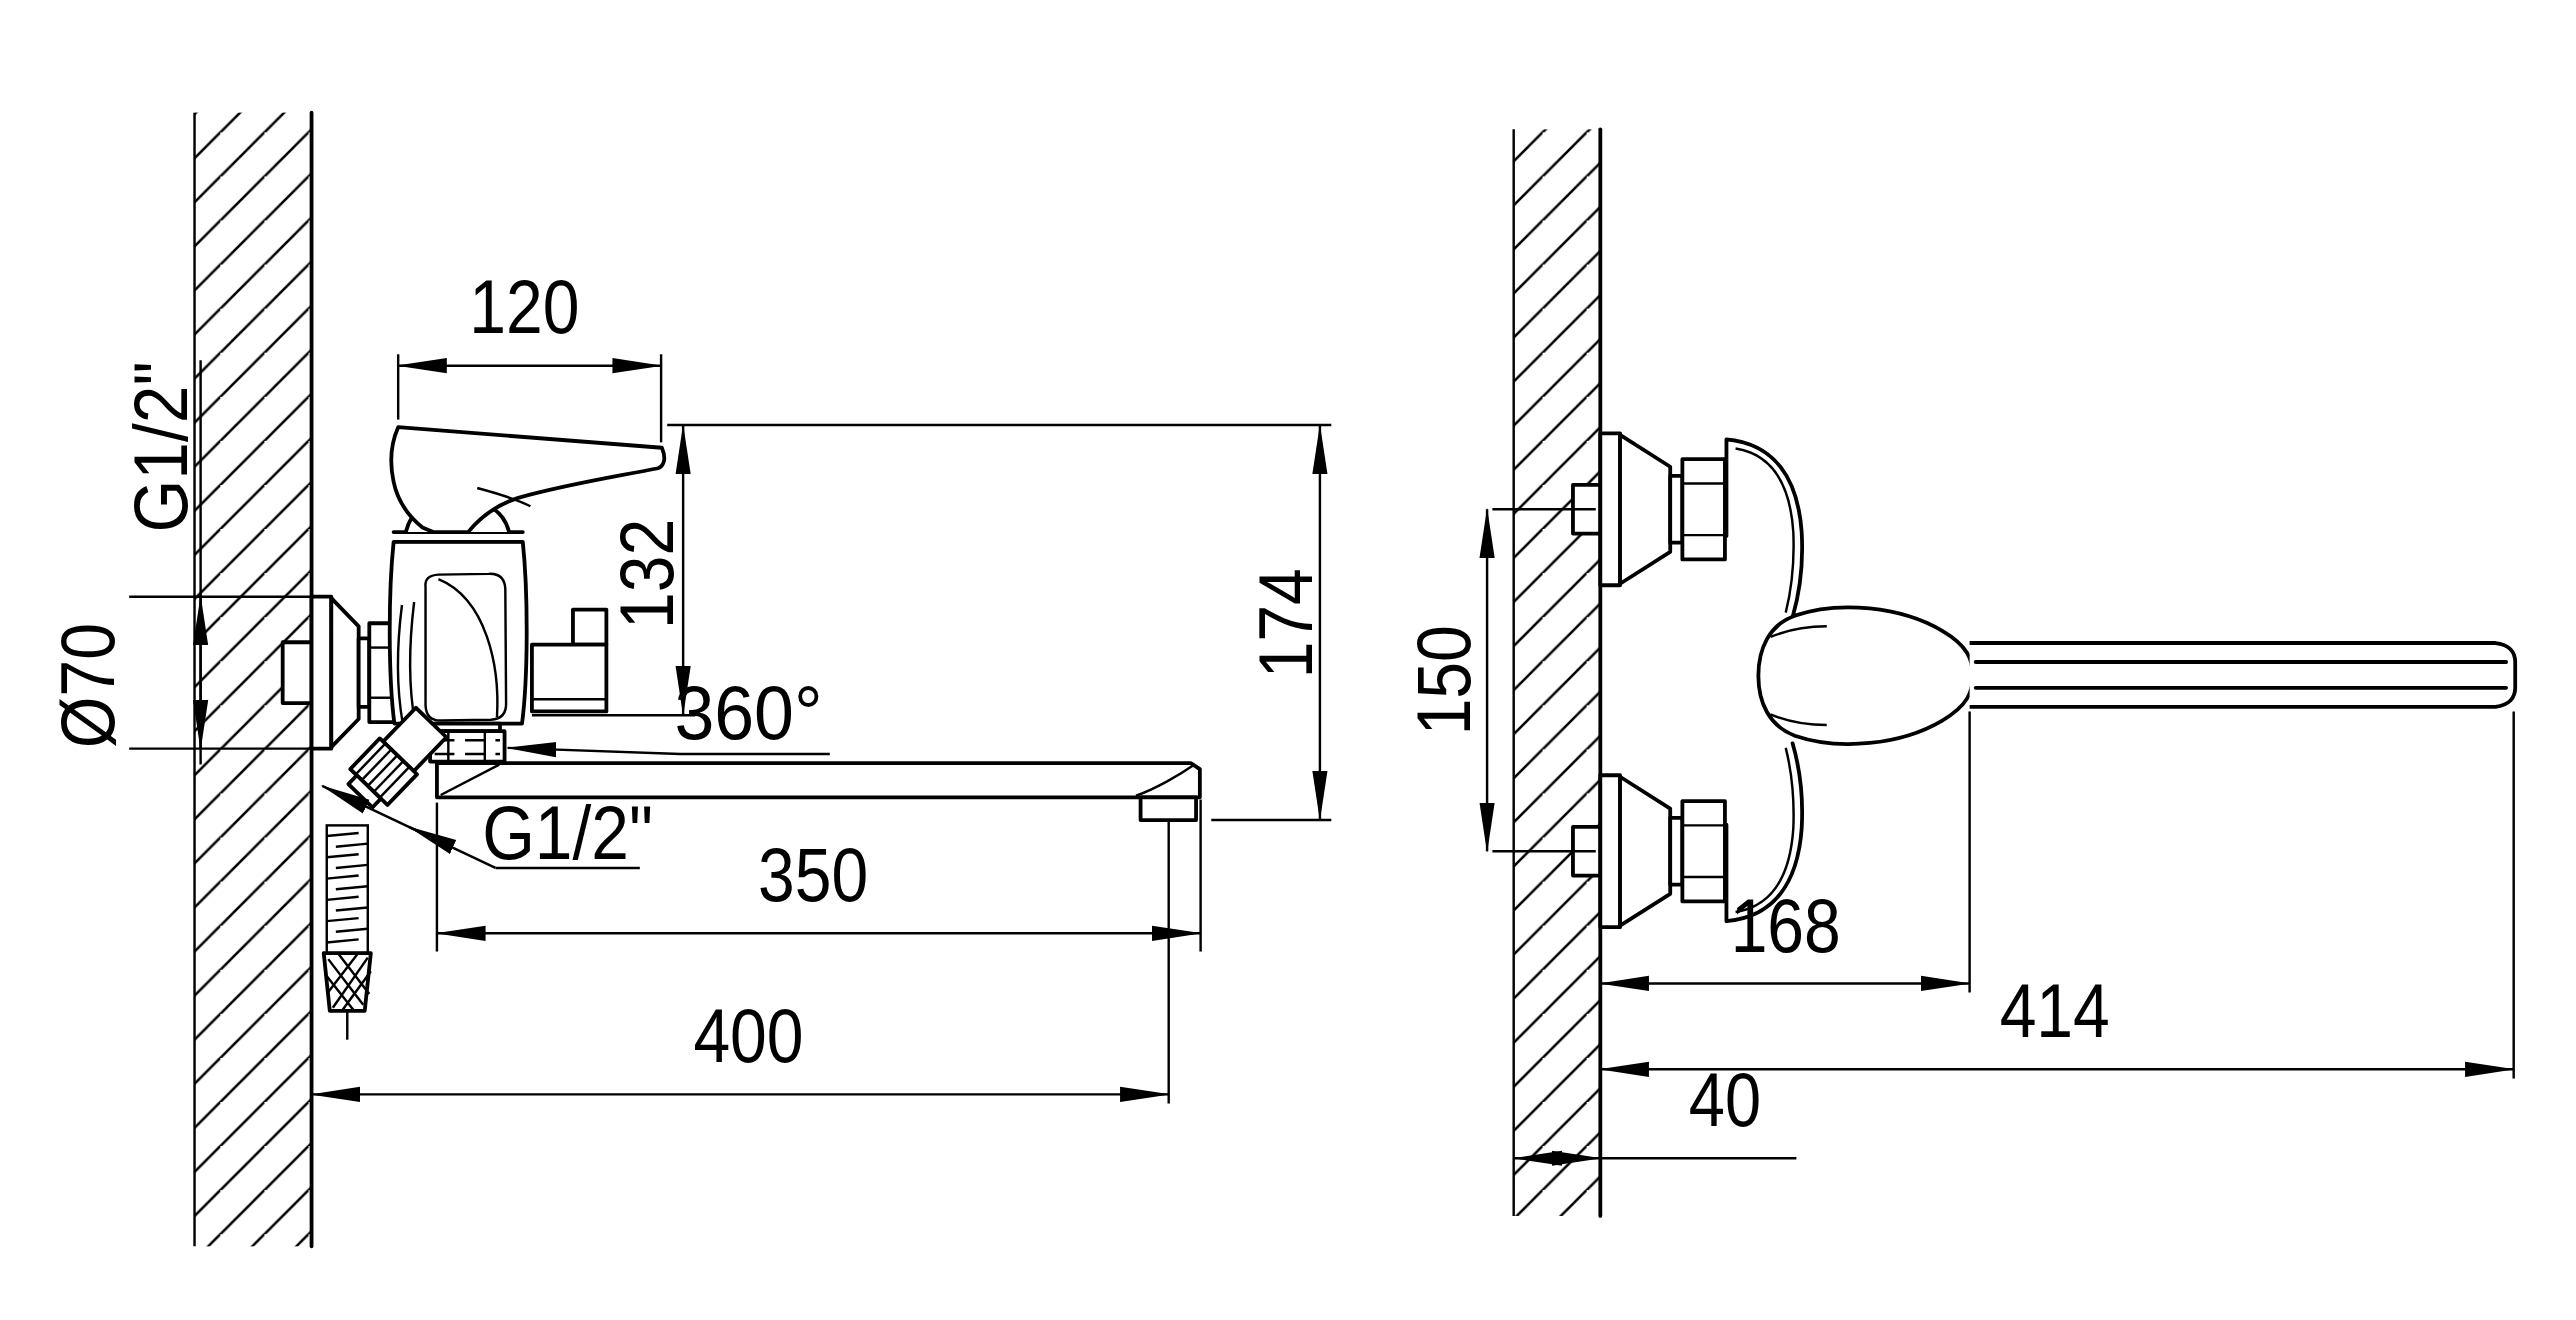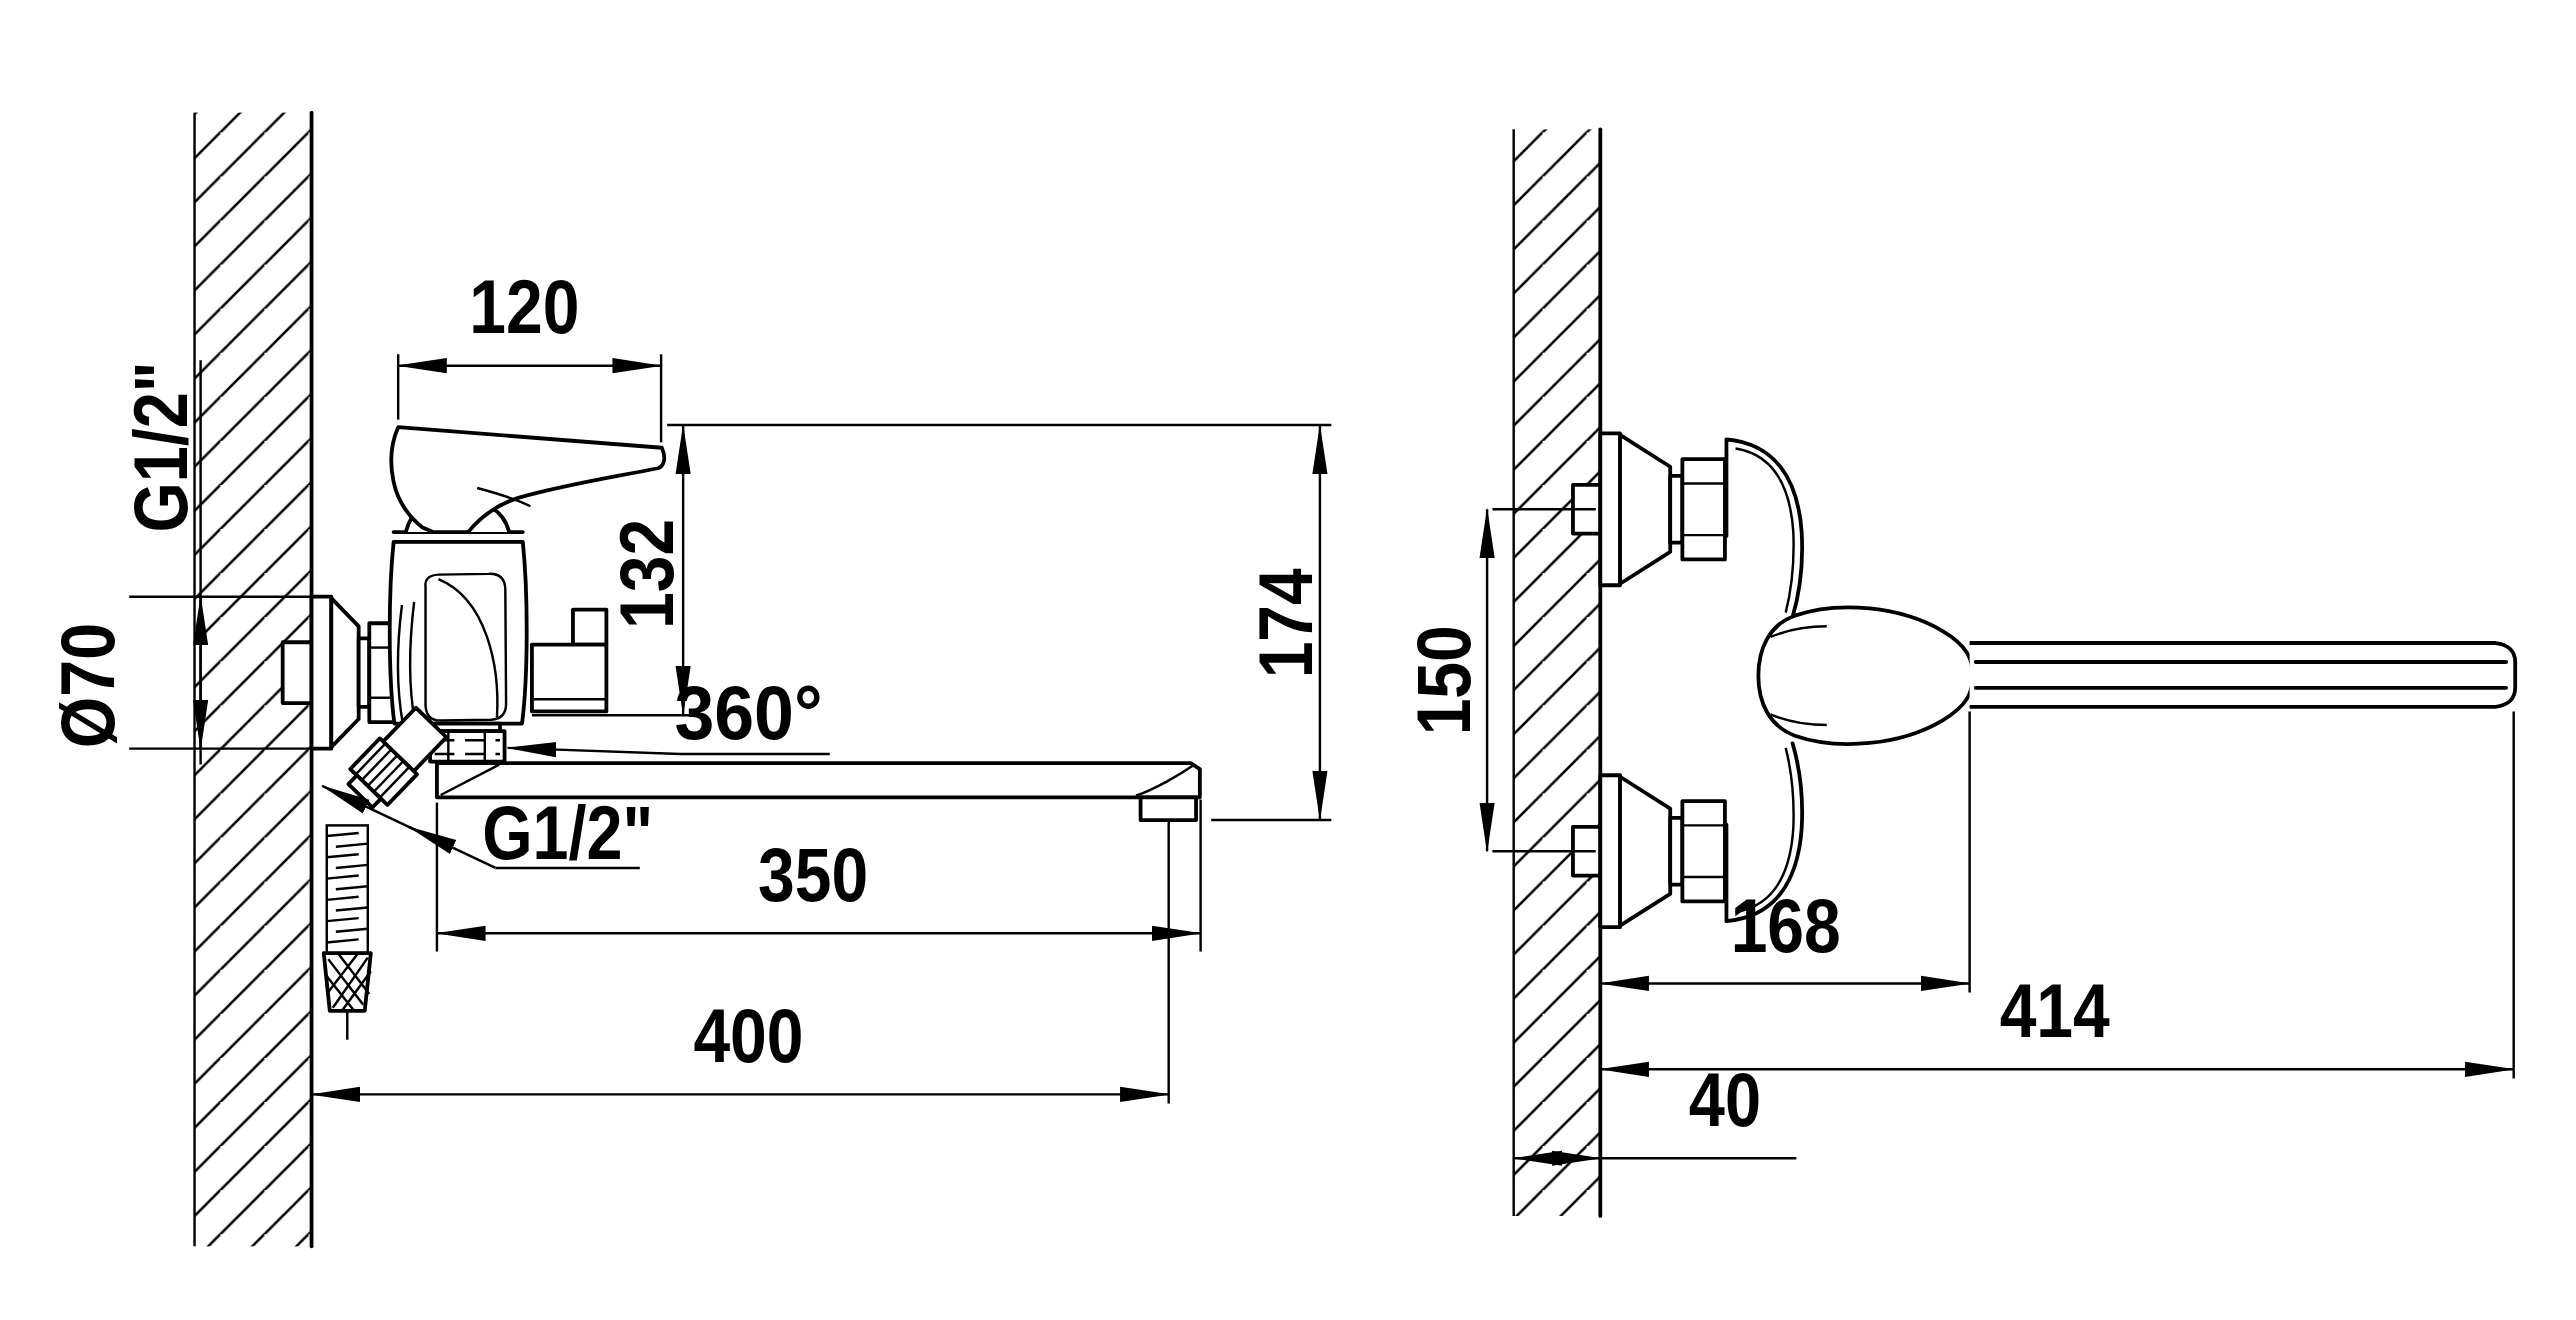--- a/index.html
+++ b/index.html
@@ -1,16 +1,16 @@
 <!DOCTYPE html>
 <html style="font-size:12px"><head>
 <meta charset="utf-8">
 <style>
   html,body{margin:0;padding:0;background:#fff;}
-  #canvas{width:2320px;height:1321px;background:#fff;position:relative;font-weight:bold;}
+  #canvas{width:2320px;height:1321px;background:#fff;position:relative;}
   svg{display:block;}
   .ol{fill:none;stroke:#000;stroke-width:5;stroke-linejoin:round;stroke-linecap:round;}
   .solid{fill:#fff;stroke:#000;stroke-width:5;stroke-linejoin:round;}
   .thin{fill:none;stroke:#000;stroke-width:3.2;stroke-linecap:butt;}
   .dim{fill:none;stroke:#000;stroke-width:3.2;}
   .hid{fill:none;stroke:#000;stroke-width:3.2;stroke-dasharray:26 14;}
   .txt{font-family:"Liberation Sans",sans-serif;font-size:100px;fill:#000;text-anchor:middle;}
 </style>
 </head>
 <body>

